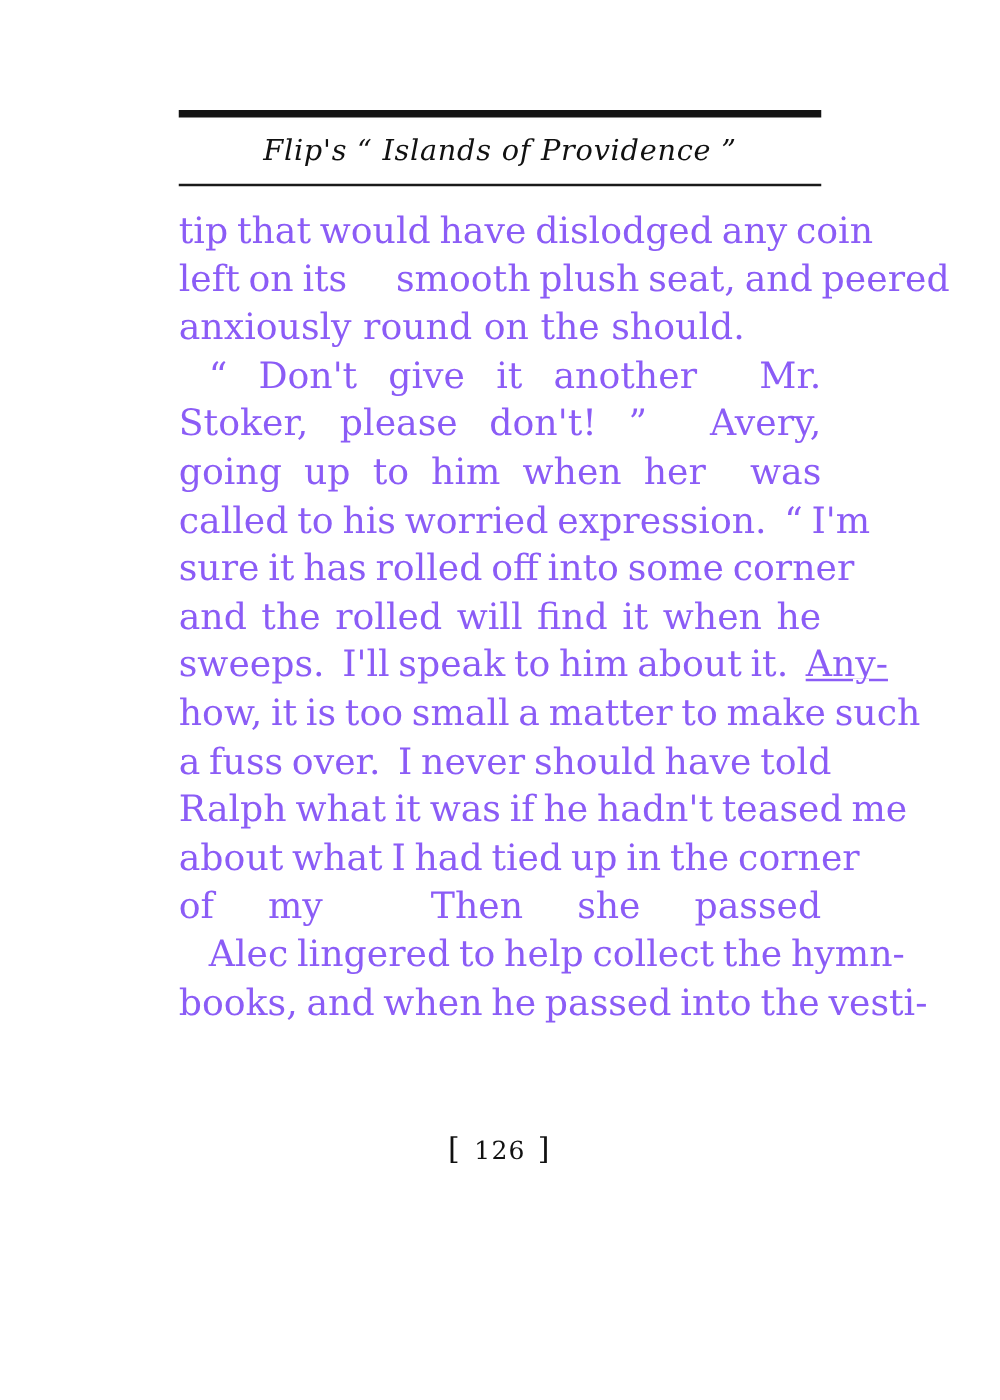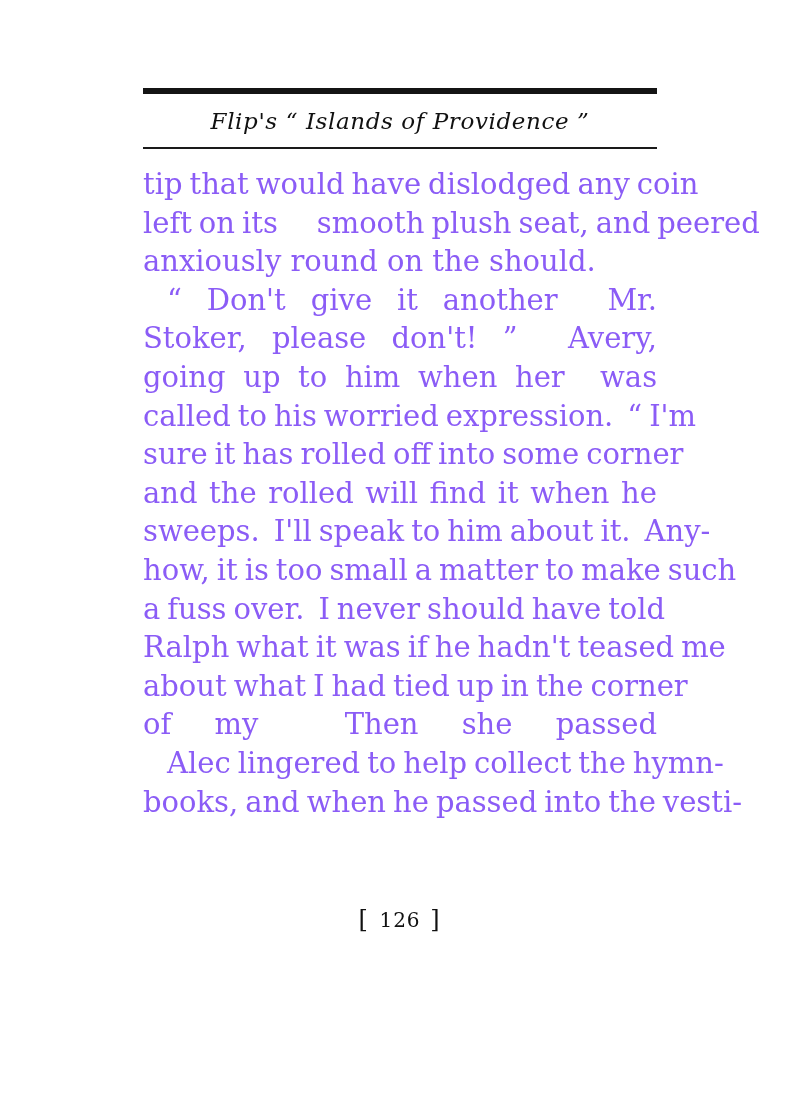--- a/index.html
+++ b/index.html
@@ -257,21 +257,21 @@
             <span style="flex: 0 0 auto;">speak</span>
             <span style="flex: 1 1 auto; min-width: 7px; visibility: hidden;">&nbsp;</span>
             <span style="flex: 0 0 auto;">to</span>
             <span style="flex: 1 1 auto; min-width: 7px; visibility: hidden;">&nbsp;</span>
             <span style="flex: 0 0 auto;">him</span>
             <span style="flex: 1 1 auto; min-width: 7px; visibility: hidden;">&nbsp;</span>
             <span style="flex: 0 0 auto;">about</span>
             <span style="flex: 1 1 auto; min-width: 7px; visibility: hidden;">&nbsp;</span>
             <span style="flex: 0 0 auto;">it.</span>
             <span style="flex: 1 1 auto; min-width: 14px; visibility: hidden;">&nbsp;</span>
-            <span style="flex: 0 0 auto;">Any-</span>
+            <span style="flex: 0 0 auto; text-decoration: underline;">Any-</span>
           </span>
         <span class="line spread" style="display: flex; justify-content: space-between;">
           <span></span>
         <span style="flex: 0 0 auto;">how,</span>
             <span style="flex: 1 1 auto; min-width: 7px; visibility: hidden;">&nbsp;</span>
             <span style="flex: 0 0 auto;">it</span>
             <span style="flex: 1 1 auto; min-width: 7px; visibility: hidden;">&nbsp;</span>
             <span style="flex: 0 0 auto;">is</span>
             <span style="flex: 1 1 auto; min-width: 7px; visibility: hidden;">&nbsp;</span>
             <span style="flex: 0 0 auto;">too</span>

